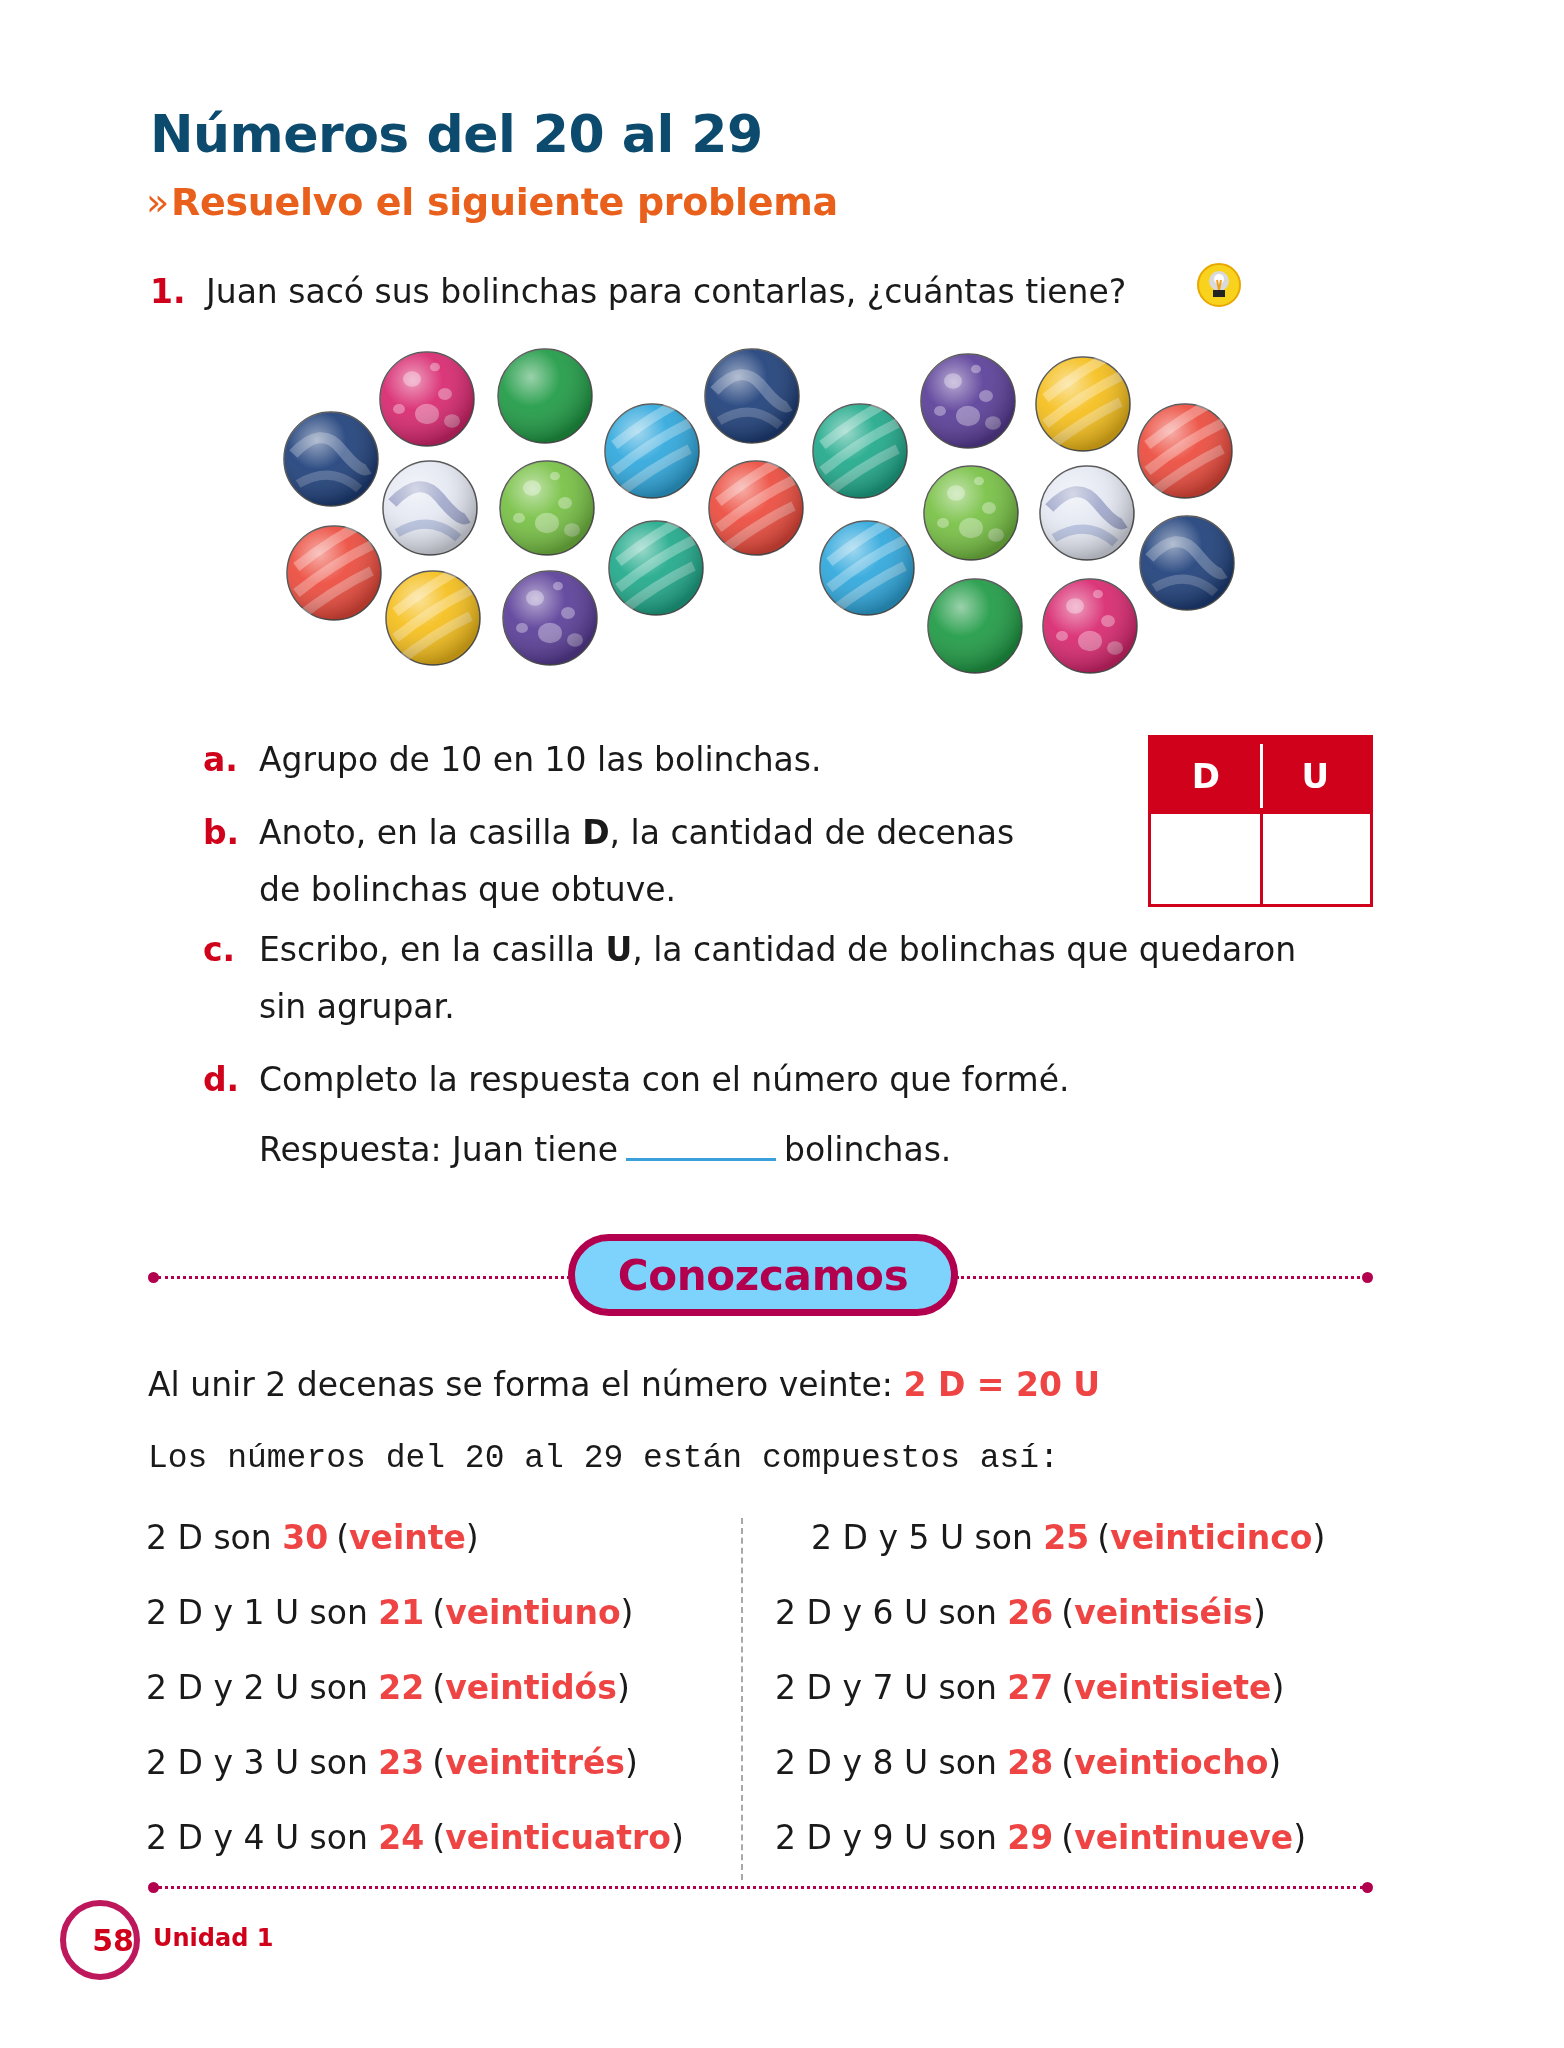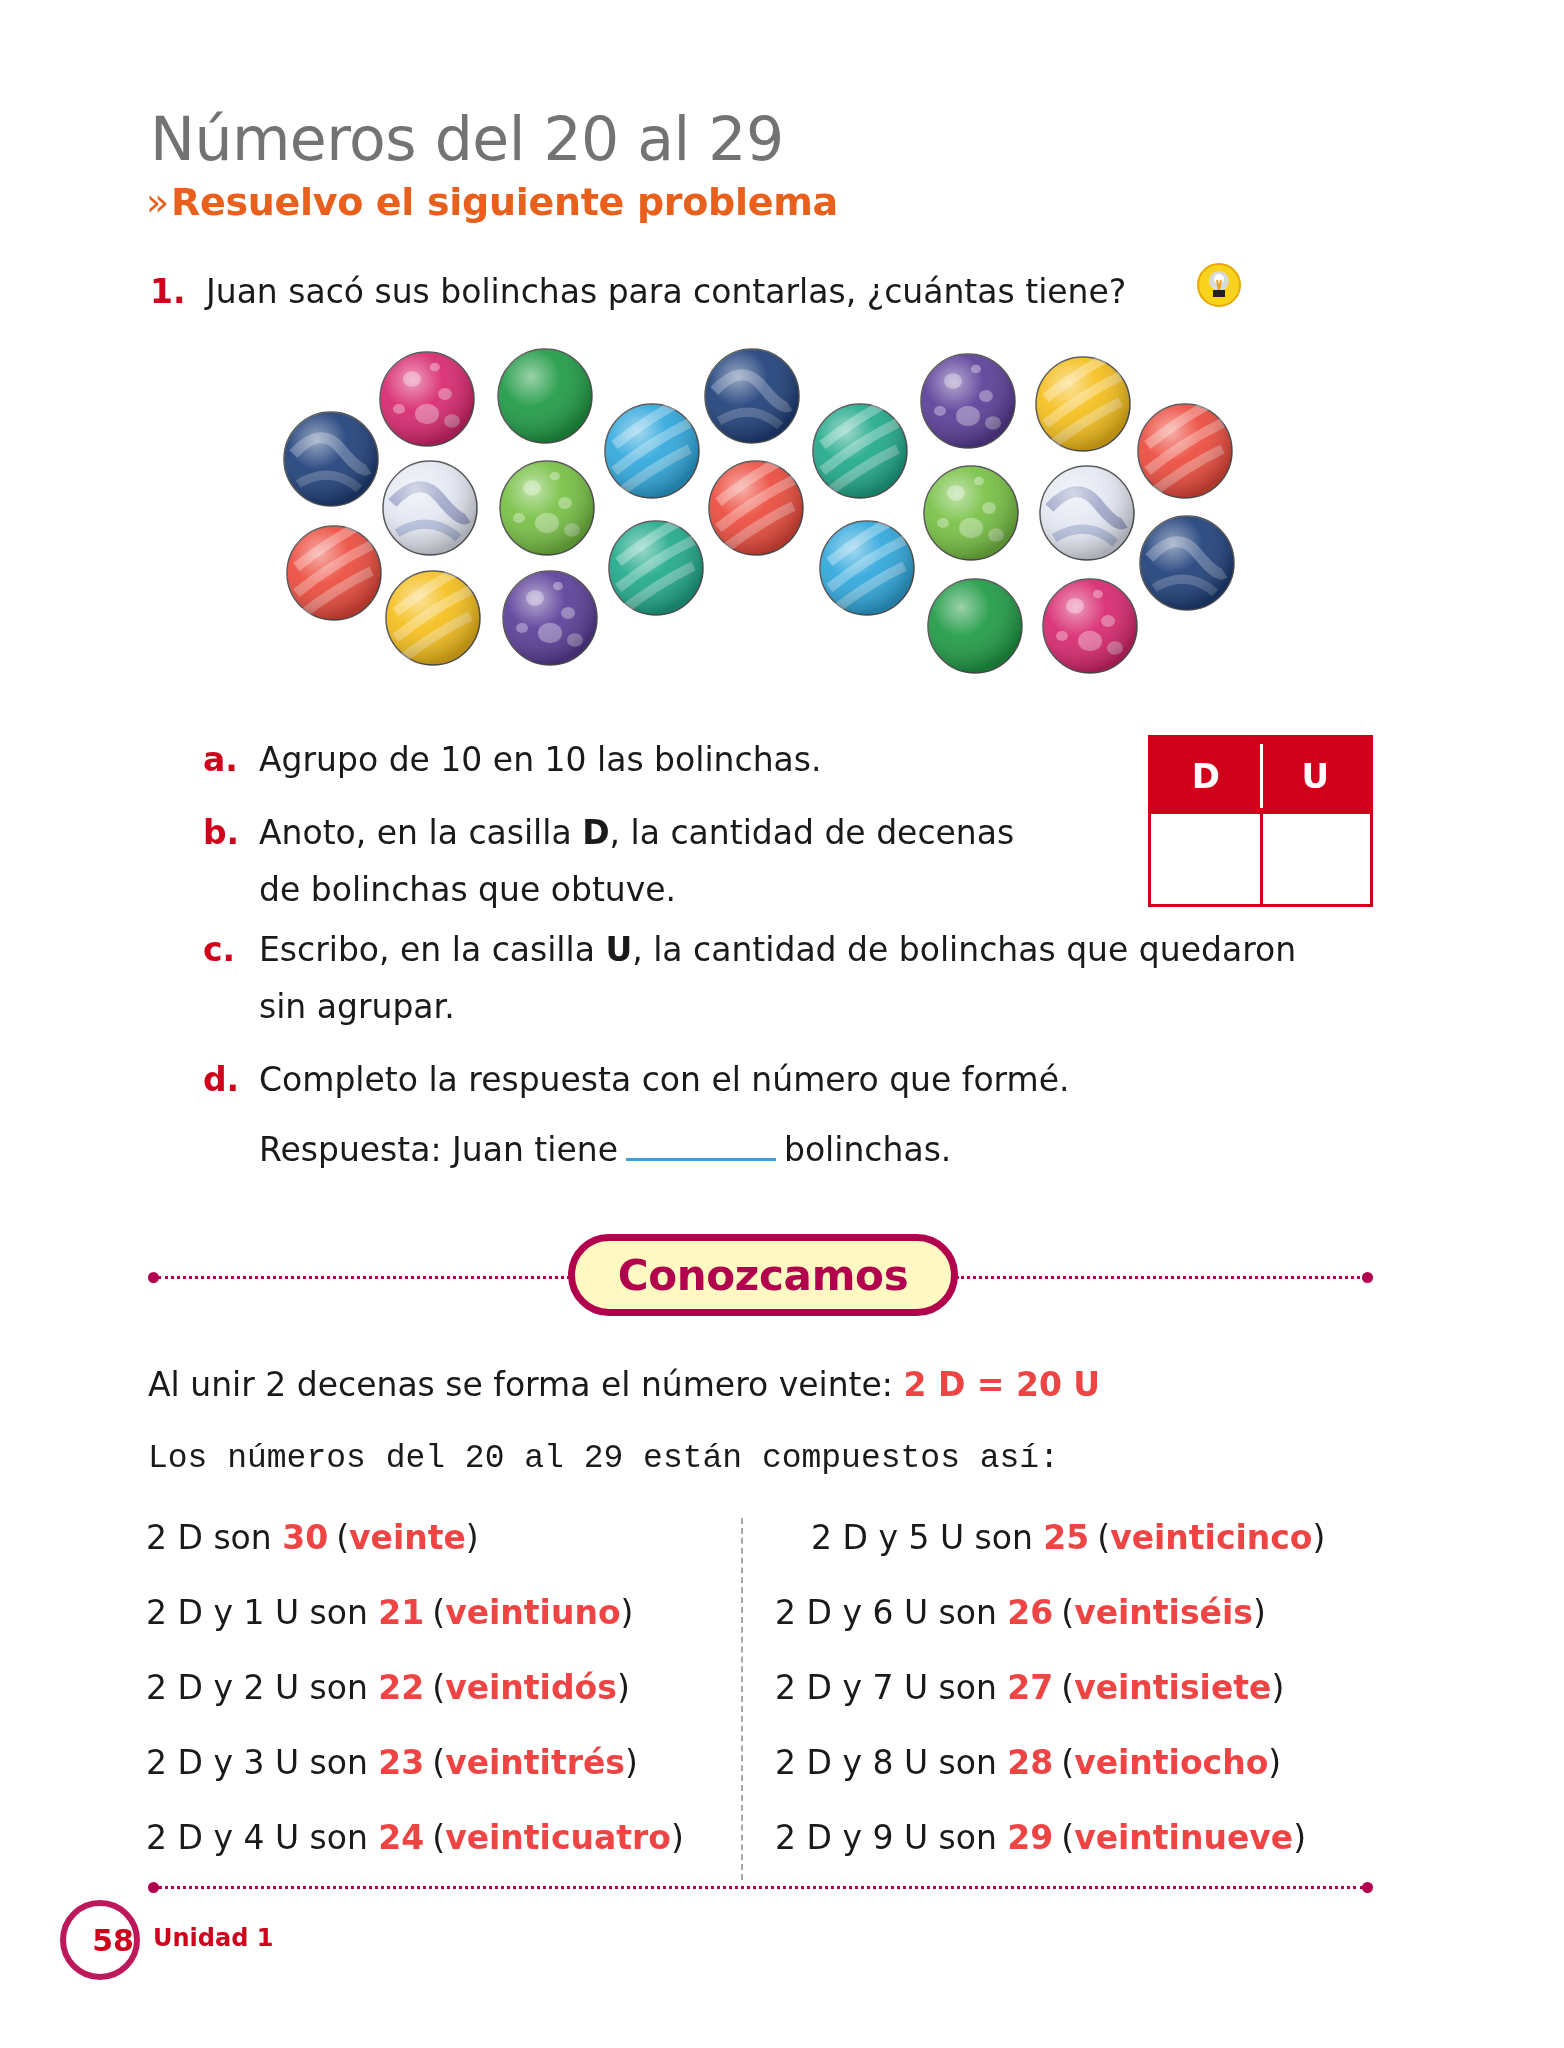--- a/index.html
+++ b/index.html
@@ -1,40 +1,40 @@
 <!DOCTYPE html>
 <html><head>
 <meta charset="utf-8">
 <style>
   html, body { margin:0; padding:0; background:#ffffff; }
   body { width:1564px; height:2048px; position:relative; overflow:hidden;
          font-family:"DejaVu Sans", "Liberation Sans", sans-serif; color:#1a1a1a; }
   .abs { position:absolute; white-space:nowrap; }
-  .title { left:150px; top:104px; font-size:60px; font-weight:normal; color:#737373; letter-spacing:-0.5px; }
+  .title { left:150px; top:104px; font-size:52px; font-weight:bold; color:#0c4a6e; letter-spacing:-0.5px; }
   .subtitle { left:146px; top:180px; font-size:38px; font-weight:bold; color:#e8601c; letter-spacing:-0.3px; }
   .subtitle .chev { font-weight:normal; margin-right:2px; }
   .q1 { left:150px; top:272px; font-size:33px; }
   .q1 .num { color:#d0021b; font-weight:bold; display:inline-block; width:56px; }
   .bulb { left:1196px; top:262px; width:46px; height:46px; }
   .marbles { left:0; top:0; width:1564px; height:720px; }
   .item { font-size:33px; }
   .item .lbl { color:#d0021b; font-weight:bold; position:absolute; left:0; }
   .item .txt { position:absolute; left:56px; }
   .item b { font-weight:bold; }
   .du { left:1148px; top:735px; width:225px; height:172px; border:3px solid #d0021b; box-sizing:border-box; }
   .du .head { position:absolute; left:0; top:0; right:0; height:76px; background:#d0021b; }
   .du .hcell { position:absolute; top:0; height:76px; width:50%; color:#fff; font-weight:bold; font-size:34px;
                display:flex; align-items:center; justify-content:center; }
   .du .vline { position:absolute; left:50%; top:0; bottom:0; width:3px; margin-left:-1px; background:#d0021b; }
   .du .vline-top { position:absolute; left:50%; top:6px; height:64px; width:3px; margin-left:-1px; background:#ffffff; }
   .du .cell { position:absolute; top:76px; bottom:0; width:50%; }
   .blank { display:inline-block; width:150px; border-bottom:3px solid #3aa0dc; vertical-align:baseline; margin:0 8px; height:20px; }
   .dotline { height:0; border-top:3px dotted #b3004e; }
   .dot { width:11px; height:11px; border-radius:50%; background:#b3004e; }
-  .pill { left:568px; top:1234px; width:390px; height:82px; box-sizing:border-box; border:7px solid #b3004e; border-radius:41px; background:#fef9c3;
+  .pill { left:568px; top:1234px; width:390px; height:82px; box-sizing:border-box; border:7px solid #b3004e; border-radius:41px; background:#7dd3fc;
           display:flex; align-items:center; justify-content:center; }
   .pill span { color:#b3004e; font-weight:bold; font-size:42px; letter-spacing:-0.3px; }
   .para { left:148px; font-size:33px; }
   .mag { color:#ef4444; font-weight:bold; }
   .row { font-size:33px; }
   .vdash { left:741px; top:1518px; width:0; height:362px; border-left:2px dashed #a8a8a8; }
   .pagecirc { left:60px; top:1900px; width:80px; height:80px; box-sizing:border-box; border:6px solid #be185d; border-radius:50%;
               display:flex; align-items:center; justify-content:flex-end; }
   .pagecirc span { color:#d0021b; font-weight:bold; font-size:30px; }
   .unit { left:153px; top:1924px; color:#d0021b; font-weight:bold; font-size:24px; }

